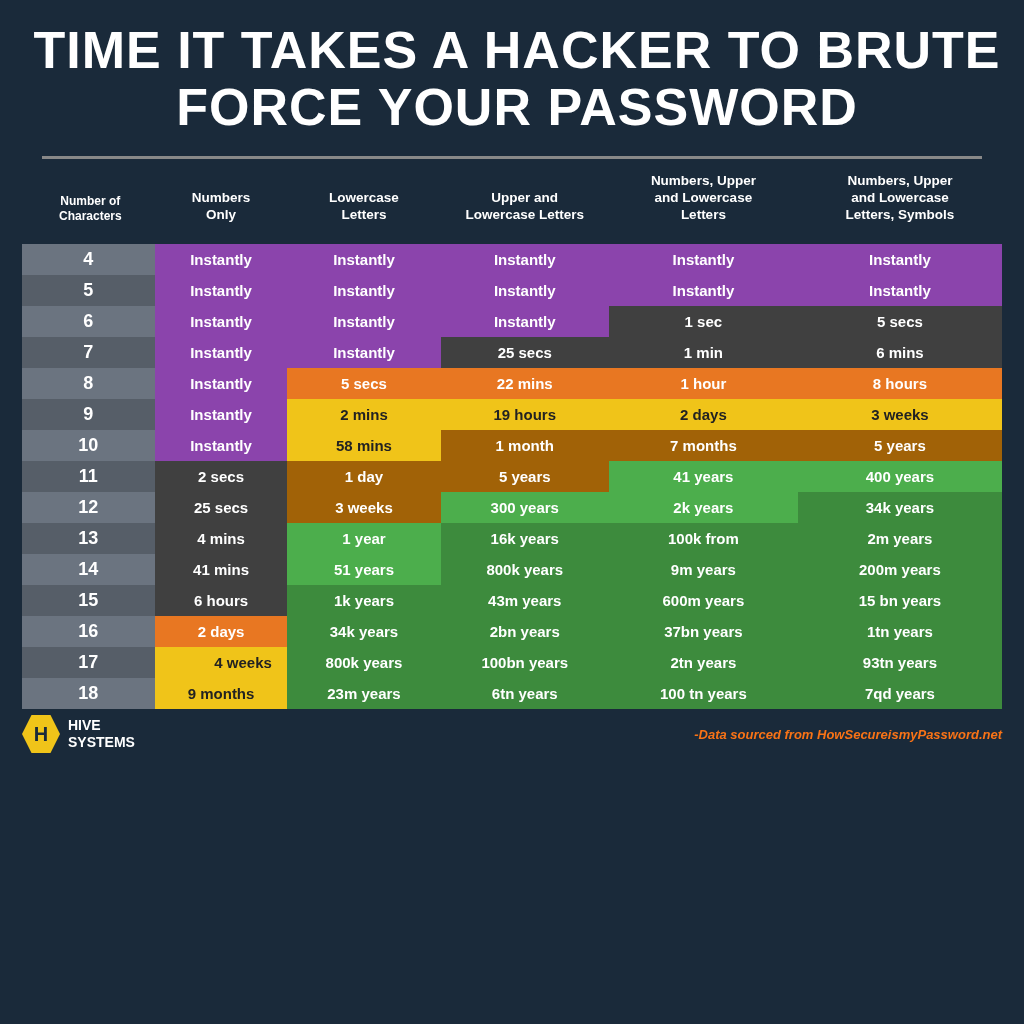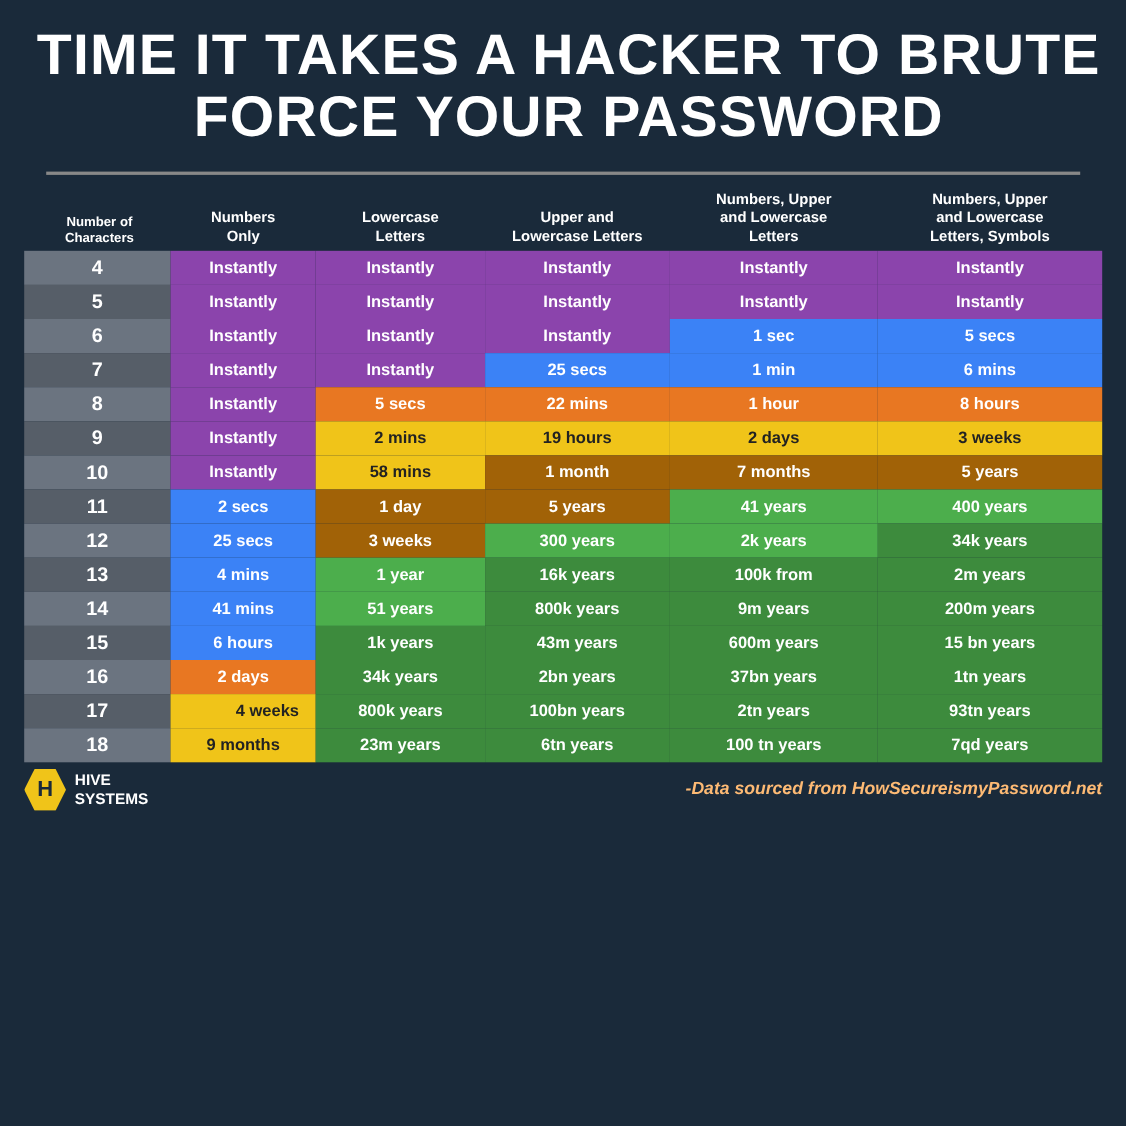--- a/index.html
+++ b/index.html
@@ -38,21 +38,21 @@
     }
     table {
       width: 100%;
       border-collapse: collapse;
     }
     thead tr th {
       color: white;
       font-size: 13.5px;
       font-weight: 900;
       text-align: center;
-      padding: 6px 4px 4px 4px;
+      padding: 6px 4px 20px 4px;
       vertical-align: bottom;
       line-height: 1.25;
     }
     thead tr th:first-child {
       text-align: left;
       padding-left: 8px;
       font-size: 15px;
     }
     tbody tr td {
       text-align: center;
@@ -71,21 +71,21 @@
     .row-char-even td:first-child { background: #6b7480 !important; }
     .row-char-odd td:first-child { background: #565e68 !important; }
 
     
     .c-purple { background: #8b44ac; }
     .c-green-light { background: #a16207; }
     .c-green { background: #4cae4c; }
     .c-green-dark { background: #3d8b3d; }
     .c-yellow { background: #f0c419; color: #222 !important; margin-left: 27px; }
     .c-orange { background: #e87722; }
-    .c-red { background: #3b82f6; }
+    .c-red { background: #404040; }
 
     #footer {
       width: 980px;
       display: flex;
       justify-content: space-between;
       align-items: center;
       margin-top: 6px;
       padding: 0 0 0 0;
     }
     #hive-logo {
@@ -105,22 +105,22 @@
       color: #1a2a3a;
       clip-path: polygon(25% 0%, 75% 0%, 100% 50%, 75% 100%, 25% 100%, 0% 50%);
     }
     .hive-text {
       color: white;
       font-size: 14px;
       font-weight: 900;
       line-height: 1.2;
     }
     #data-source {
-      color: #fdba74;
-      font-size: 16px;
+      color: #f97316;
+      font-size: 13px;
       font-weight: 700;
       font-style: italic;
     }
   </style>
 </head>
 <body>
 
 <div id="title-section">
   <div id="main-title">TIME IT TAKES A HACKER TO BRUTE FORCE YOUR PASSWORD</div>
 </div>

